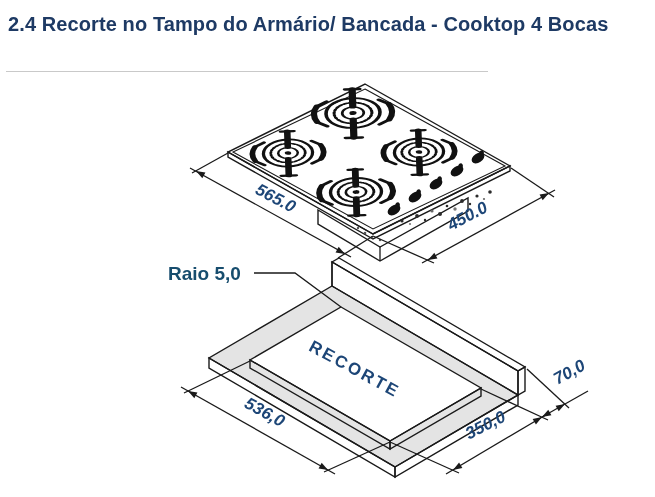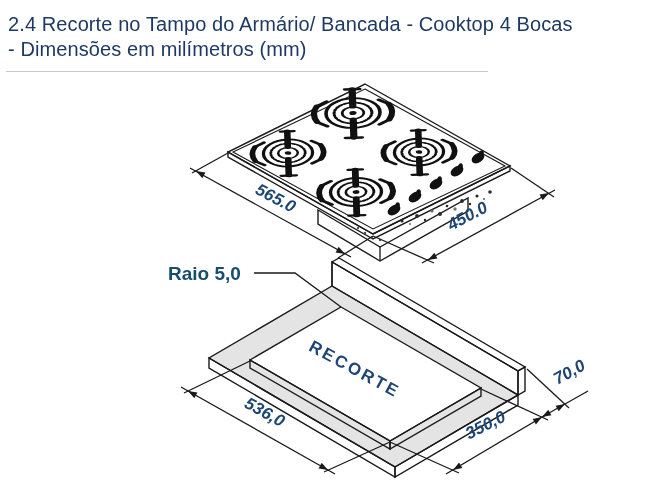--- a/index.html
+++ b/index.html
@@ -2,21 +2,21 @@
 <html><head>
 <meta charset="utf-8">
 <style>
   html,body{margin:0;padding:0;background:#ffffff;}
   .page{
     position:relative;width:655px;height:497px;background:#fff;overflow:hidden;
     font-family:"Liberation Sans", sans-serif;
   }
   .title{
     position:absolute;left:8px;top:12px;width:640px;
-    font-size:20px;font-weight:normal;line-height:25px;color:#1e3a64;
+    font-size:20px;font-weight:bold;line-height:25px;color:#1e3a64;
     letter-spacing:0.1px;
   }
   .title-divider{
     position:absolute;left:6px;top:71px;width:482px;height:0;
     border-top:1.5px solid #c9c9c9;
   }
   svg{position:absolute;left:0;top:0;}
   svg text{font-family:"Liberation Sans", sans-serif;}
   .dim-text{font-size:17px;font-weight:bold;font-style:italic;fill:#1d4677;}
   .recorte-text{font-size:17px;font-weight:bold;fill:#1d4677;letter-spacing:2.5px;}
@@ -25,21 +25,20 @@
   .outline{stroke:#1a1a1a;stroke-width:1.4;fill:none;}
   .arr{fill:#1a1a1a;stroke:none;}
 </style>
 </head>
 <body>
 
 <div class="page">
 
   <div class="title">
     <div>2.4 Recorte no Tampo do Armário/ Bancada - Cooktop 4 Bocas</div>
-    <div>- Dimensões em milímetros (mm)</div>
   </div>
   <div class="title-divider"></div>
 
   <svg width="655" height="497" viewBox="0 0 655 497">
 
     <defs>
 
       <g id="burner">
         <g transform="scale(1,0.55)" stroke="#111" fill="none" stroke-linecap="round">
           <path d="M-40,-16 Q-47,0 -40,16" stroke-width="7"></path>

